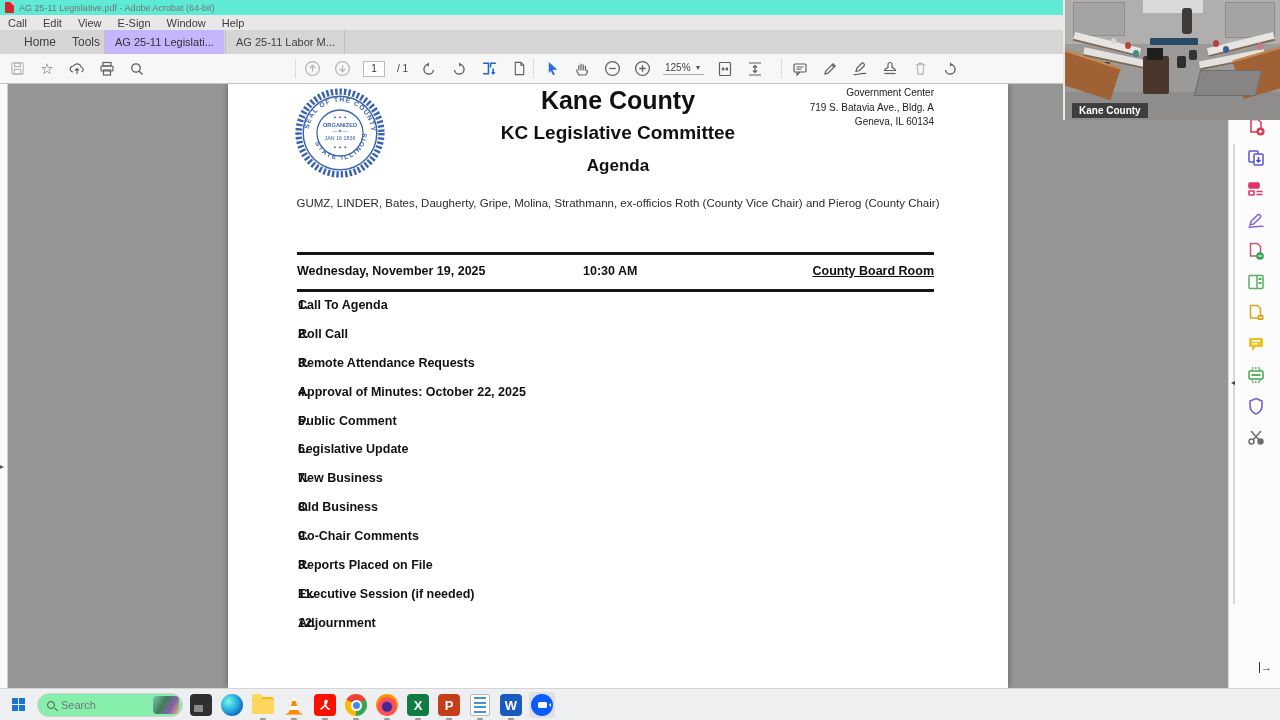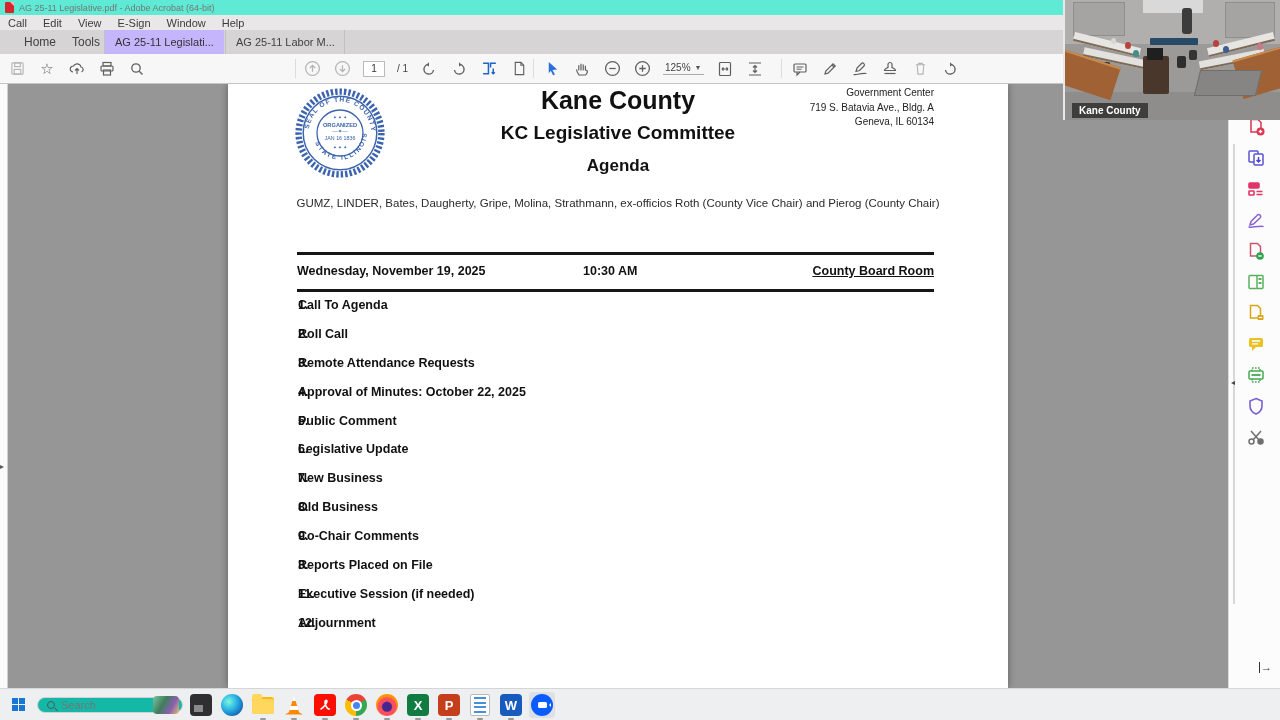--- a/index.html
+++ b/index.html
@@ -91,21 +91,21 @@
   #tb-left { position:absolute; left:6px; top:0; height:32px; display:flex;
     align-items:center; gap:5px; }
   .tb-app { width:26px; height:26px; border-radius:4px; position:relative;
     display:flex; align-items:center; justify-content:center; }
   .run:after { content:""; position:absolute; bottom:-2px; left:10px; width:6px;
     height:2px; border-radius:2px; background:#9a9a9a; }
   .tb-app.active { background:#dde1e4; }
   .tb-app.active:after { left:7px; width:12px; background:#767676; }
   #start-grid { width:14px; height:14px; display:grid; grid-template:6px 6px / 6px 6px; gap:1px; }
   #start-grid i { background:#1976d2; }
-  #search-pill { width:146px; height:16px; background:#14b8a6; border:1px solid #d2d2d2;
+  #search-pill { width:146px; height:24px; background:#86efac; border:1px solid #d2d2d2;
     border-radius:12px; display:flex; align-items:center; padding:0 3px 0 9px; gap:6px; }
   #search-pill input { border:none; outline:none; width:84px; font-size:11px;
     color:#444; font-family:"Liberation Sans", sans-serif; background:transparent; }
   #search-img { width:26px; height:18px; border-radius:4px; margin-left:auto;
     background:linear-gradient(120deg,#7ec4a7,#3f7d5a 40%,#8a5fb0 70%,#e8c06a); }
   .mag { width:8px; height:8px; border:1.4px solid #555; border-radius:50%; position:relative; }
   .mag:after { content:""; position:absolute; left:6px; top:7px; width:4px; height:1.4px;
     background:#555; transform:rotate(45deg); }
 
   

